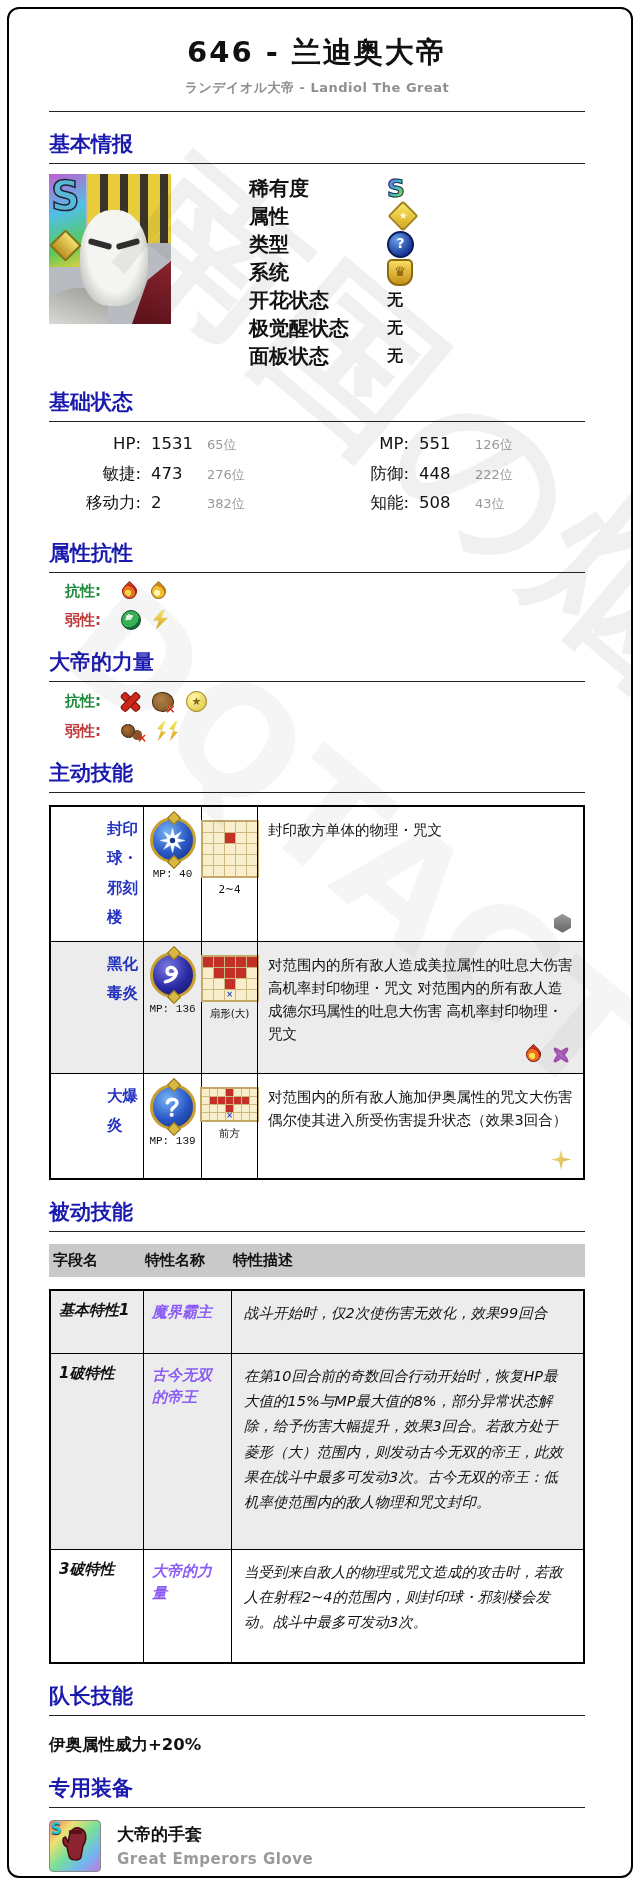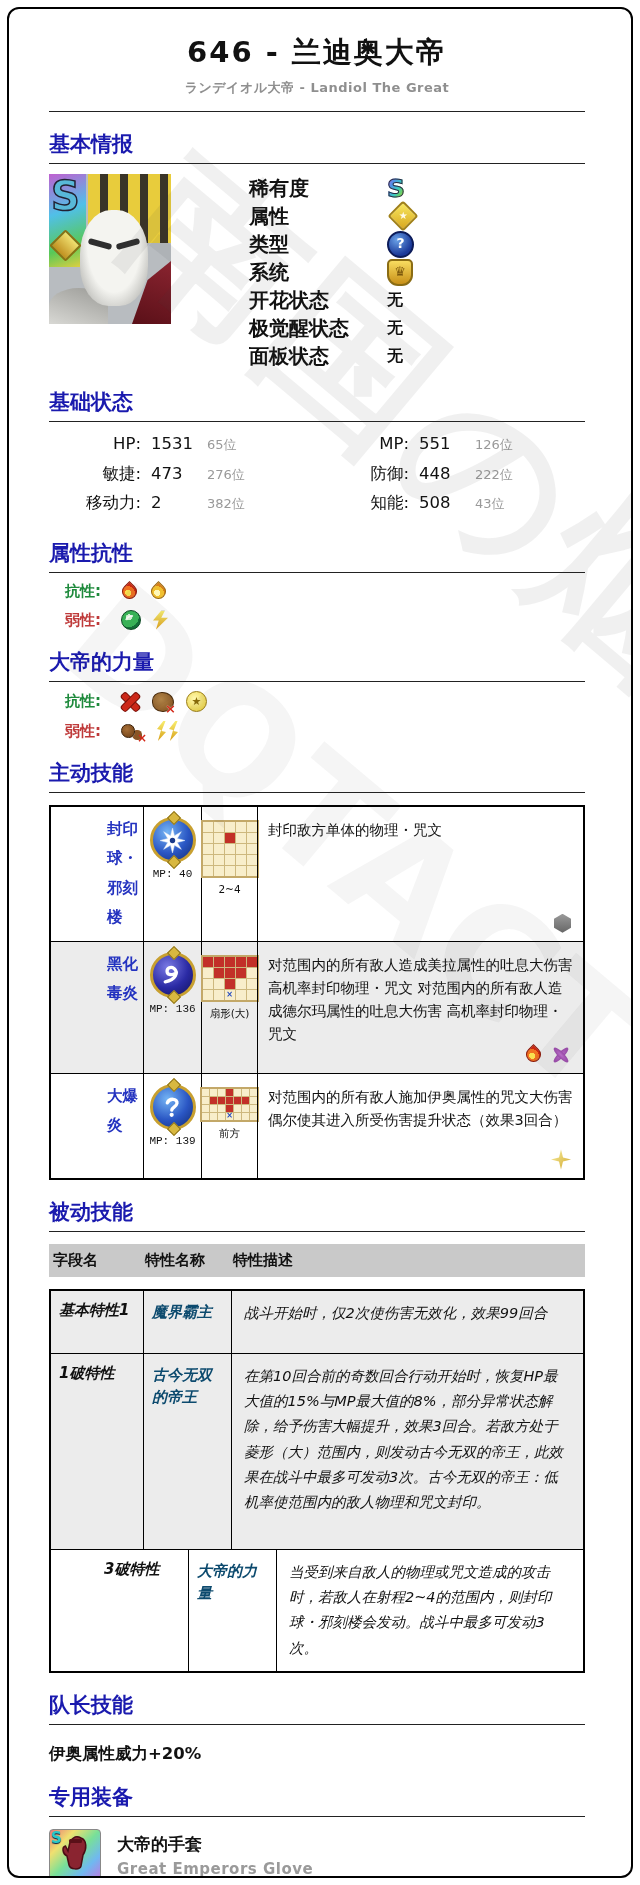--- a/index.html
+++ b/index.html
@@ -84,24 +84,24 @@
 
   
   .ps-header{display:grid;grid-template-columns:92px 88px 1fr;background:#c9c9c9;padding:7px 0;margin-top:12px;font-weight:700;font-size:15px;}
   .ps-header span{padding-left:4px;}
   .ps-table{border:2px solid #000;margin-top:12px;background:#fff;}
   .ps-row{display:grid;grid-template-columns:92px 88px 1fr;border-top:1.5px solid #000;}
   .ps-row:first-child{border-top:none;}
   .ps-row.gray{background:#ececec;}
   .ps-row:nth-child(1){min-height:62px;}
   .ps-row:nth-child(2){min-height:195px;}
-  .ps-row:nth-child(3){min-height:112px;padding-left:45px;}
+  .ps-row:nth-child(3){min-height:112px;}
   .ps-cell{border-left:1.5px solid #000;box-sizing:border-box;padding:10px 6px 10px 8px;font-size:15px;font-weight:700;font-style:italic;}
   .ps-cell:first-child{border-left:none;}
-  .ps-name{color:#0c4a6e;line-height:1.5;}
+  .ps-name{color:#8b5cf6;line-height:1.5;}
   .ps-desc{font-weight:400;font-size:14.5px;line-height:1.75;padding:10px 12px;}
 
   .leader-text{margin-top:18px;font-size:16.5px;font-weight:700;}
 
   
   .equip-item{display:flex;align-items:center;margin-top:12px;gap:16px;}
   .equip-icon{position:relative;width:50px;height:50px;border:1px solid #888;border-radius:4px;flex:none;
     background:linear-gradient(135deg,#e87878 0%,#f0e070 25%,#78e098 50%,#70b8f0 75%,#c078e0 100%);}
   .equip-badge{position:absolute;top:-1px;left:1px;font-size:15px;font-weight:800;color:#28c8c8;text-shadow:0 1px 1px #024;}
   .equip-name{font-size:17px;font-weight:700;}

